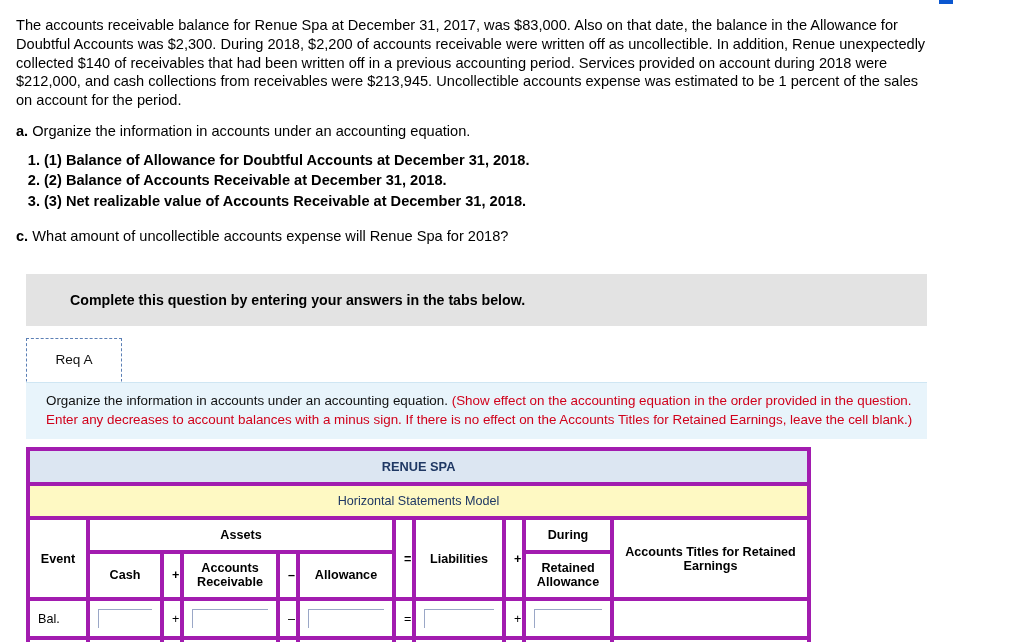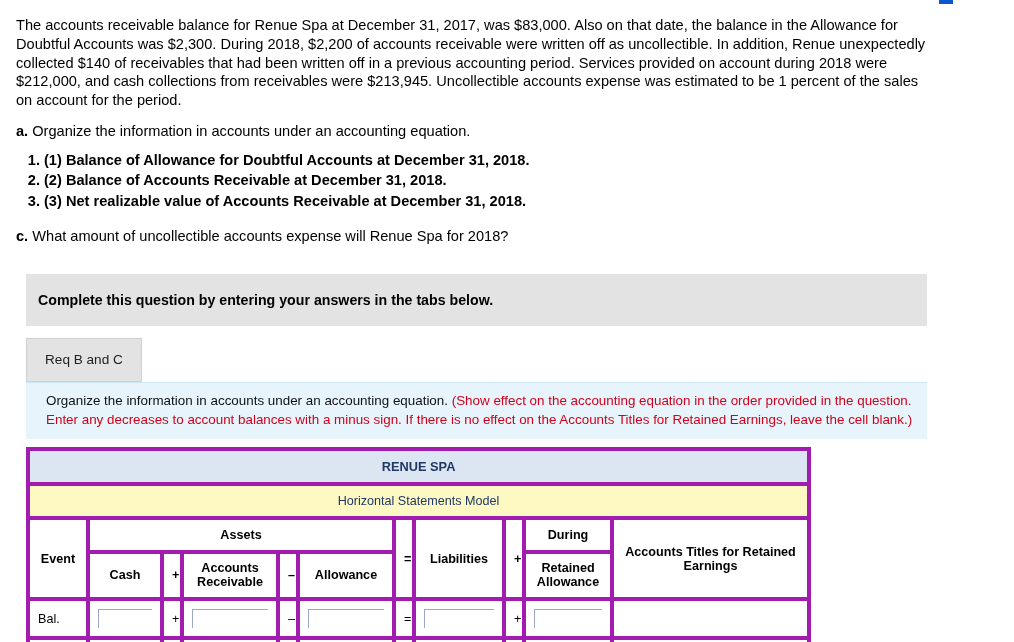--- a/index.html
+++ b/index.html
@@ -54,21 +54,21 @@
   .part-c {
     margin: 16px 2px 0 2px;
     font-size: 14.6px;
   }
   .complete-bar {
     margin: 30px 12px 0 12px;
     background: #e3e3e3;
     height: 52px;
     display: flex;
     align-items: center;
-    padding-left: 12px;
+    padding-left: 44px;
     font-size: 14.2px;
     font-weight: bold;
   }
   .tabs {
     margin: 12px 0 0 12px;
     display: flex;
     align-items: flex-end;
     height: 44px;
     position: relative;
   }
@@ -215,22 +215,22 @@
   <div class="part-c">
     <b>c.</b>
     <span>What amount of uncollectible accounts expense will Renue Spa for 2018?</span>
   </div>
 
   <div class="complete-bar">
     <span>Complete this question by entering your answers in the tabs below.</span>
   </div>
 
   <div class="tabs">
-    <div class="tab inactive">
-      <span>Req B and C</span>
+    <div class="tab active">
+      <span>Req A</span>
     </div>
   </div>
 
   <div class="callout">
     <span class="black">Organize the information in accounts under an accounting equation.</span>
     <span class="red">(Show effect on the accounting equation in the order provided in the question. Enter any decreases to account balances with a minus sign. If there is no effect on the Accounts Titles for Retained Earnings, leave the cell blank.)</span>
   </div>
 
   <div class="tbl-wrap">
     <table class="hsm">

